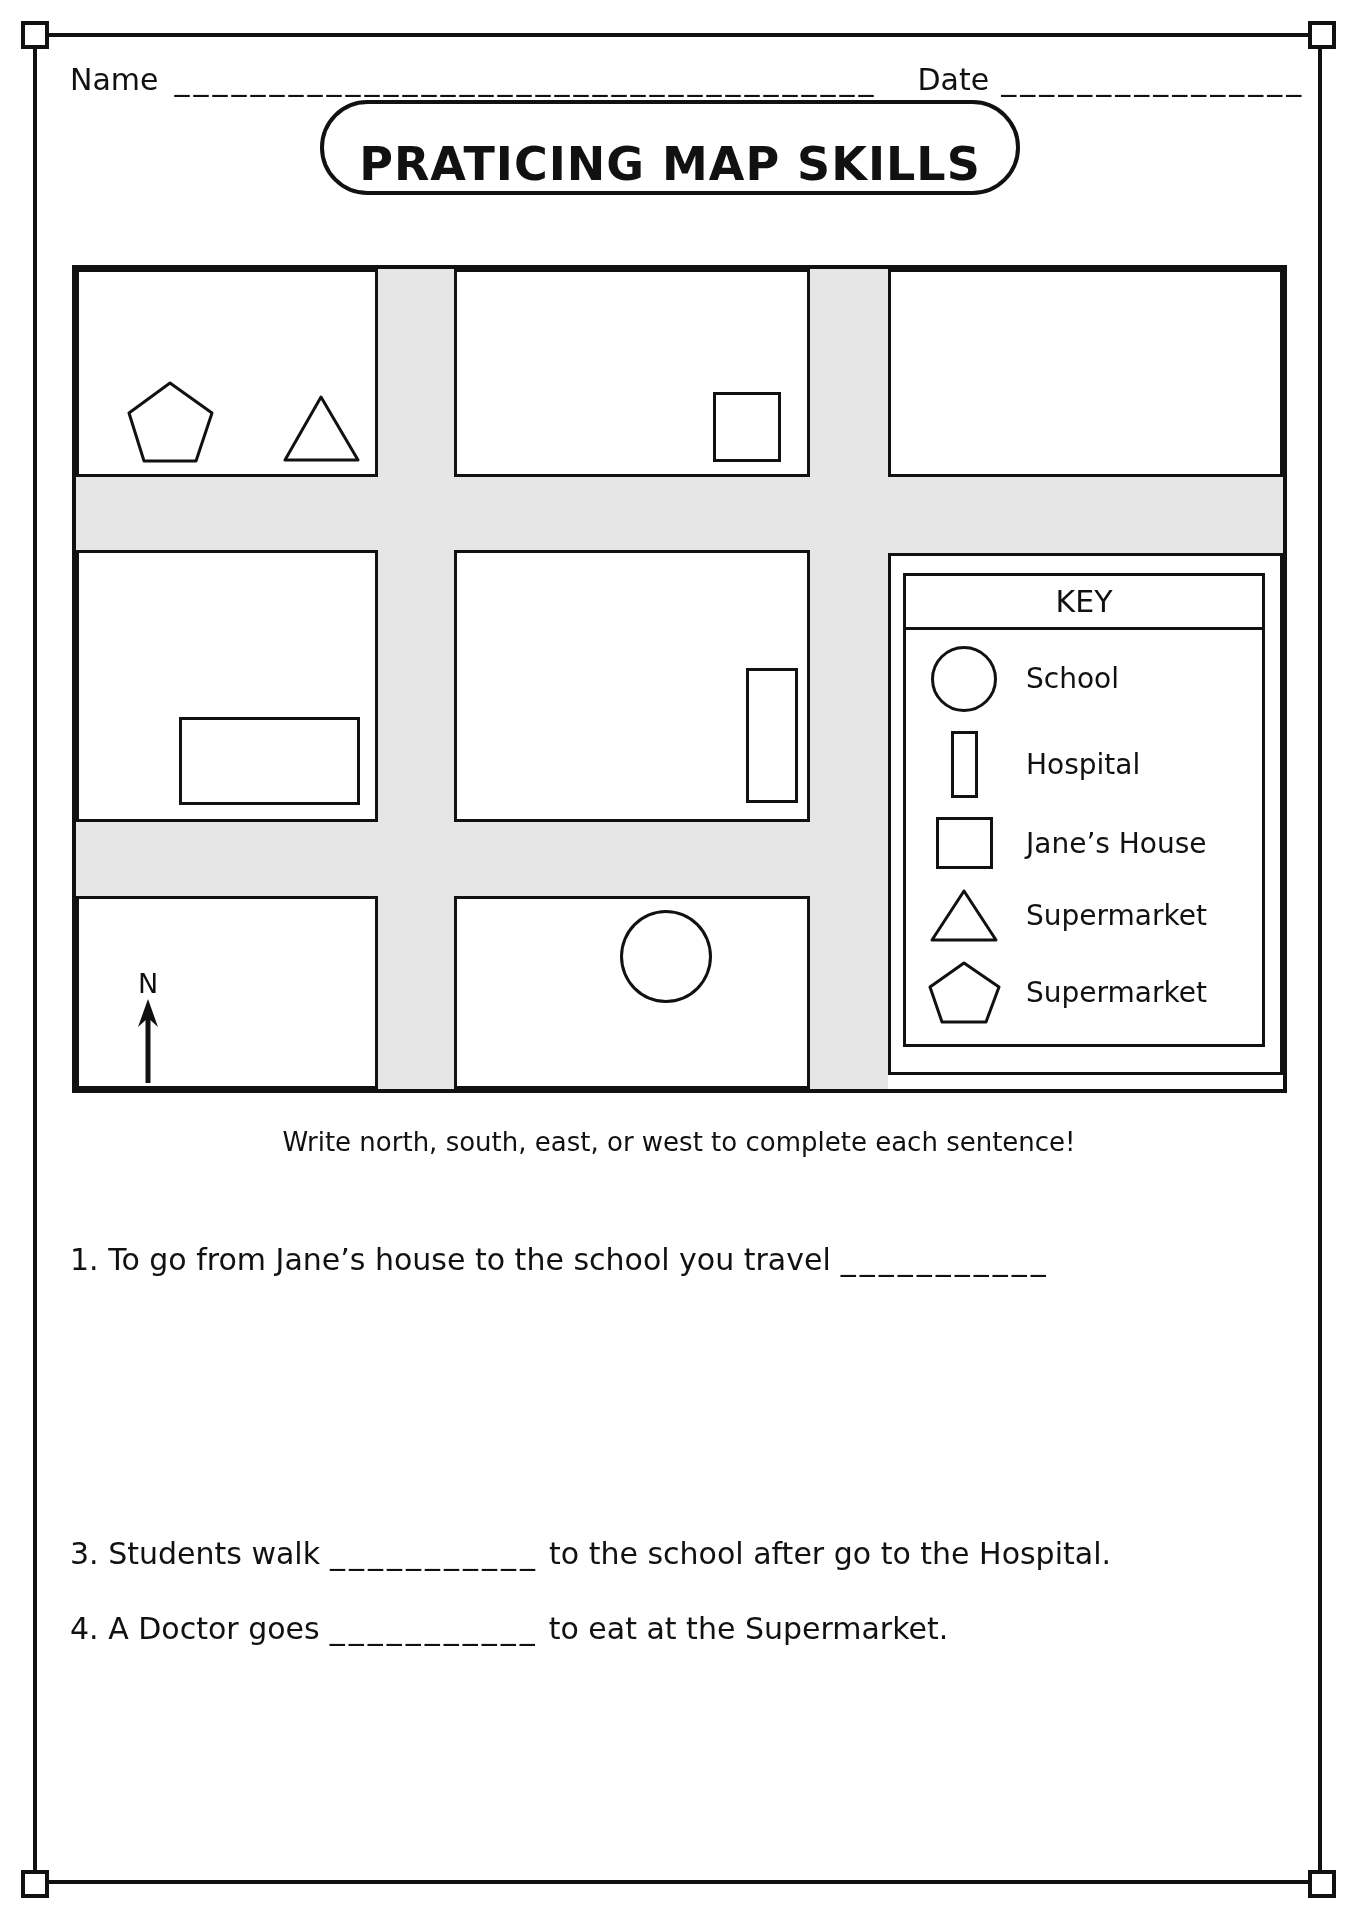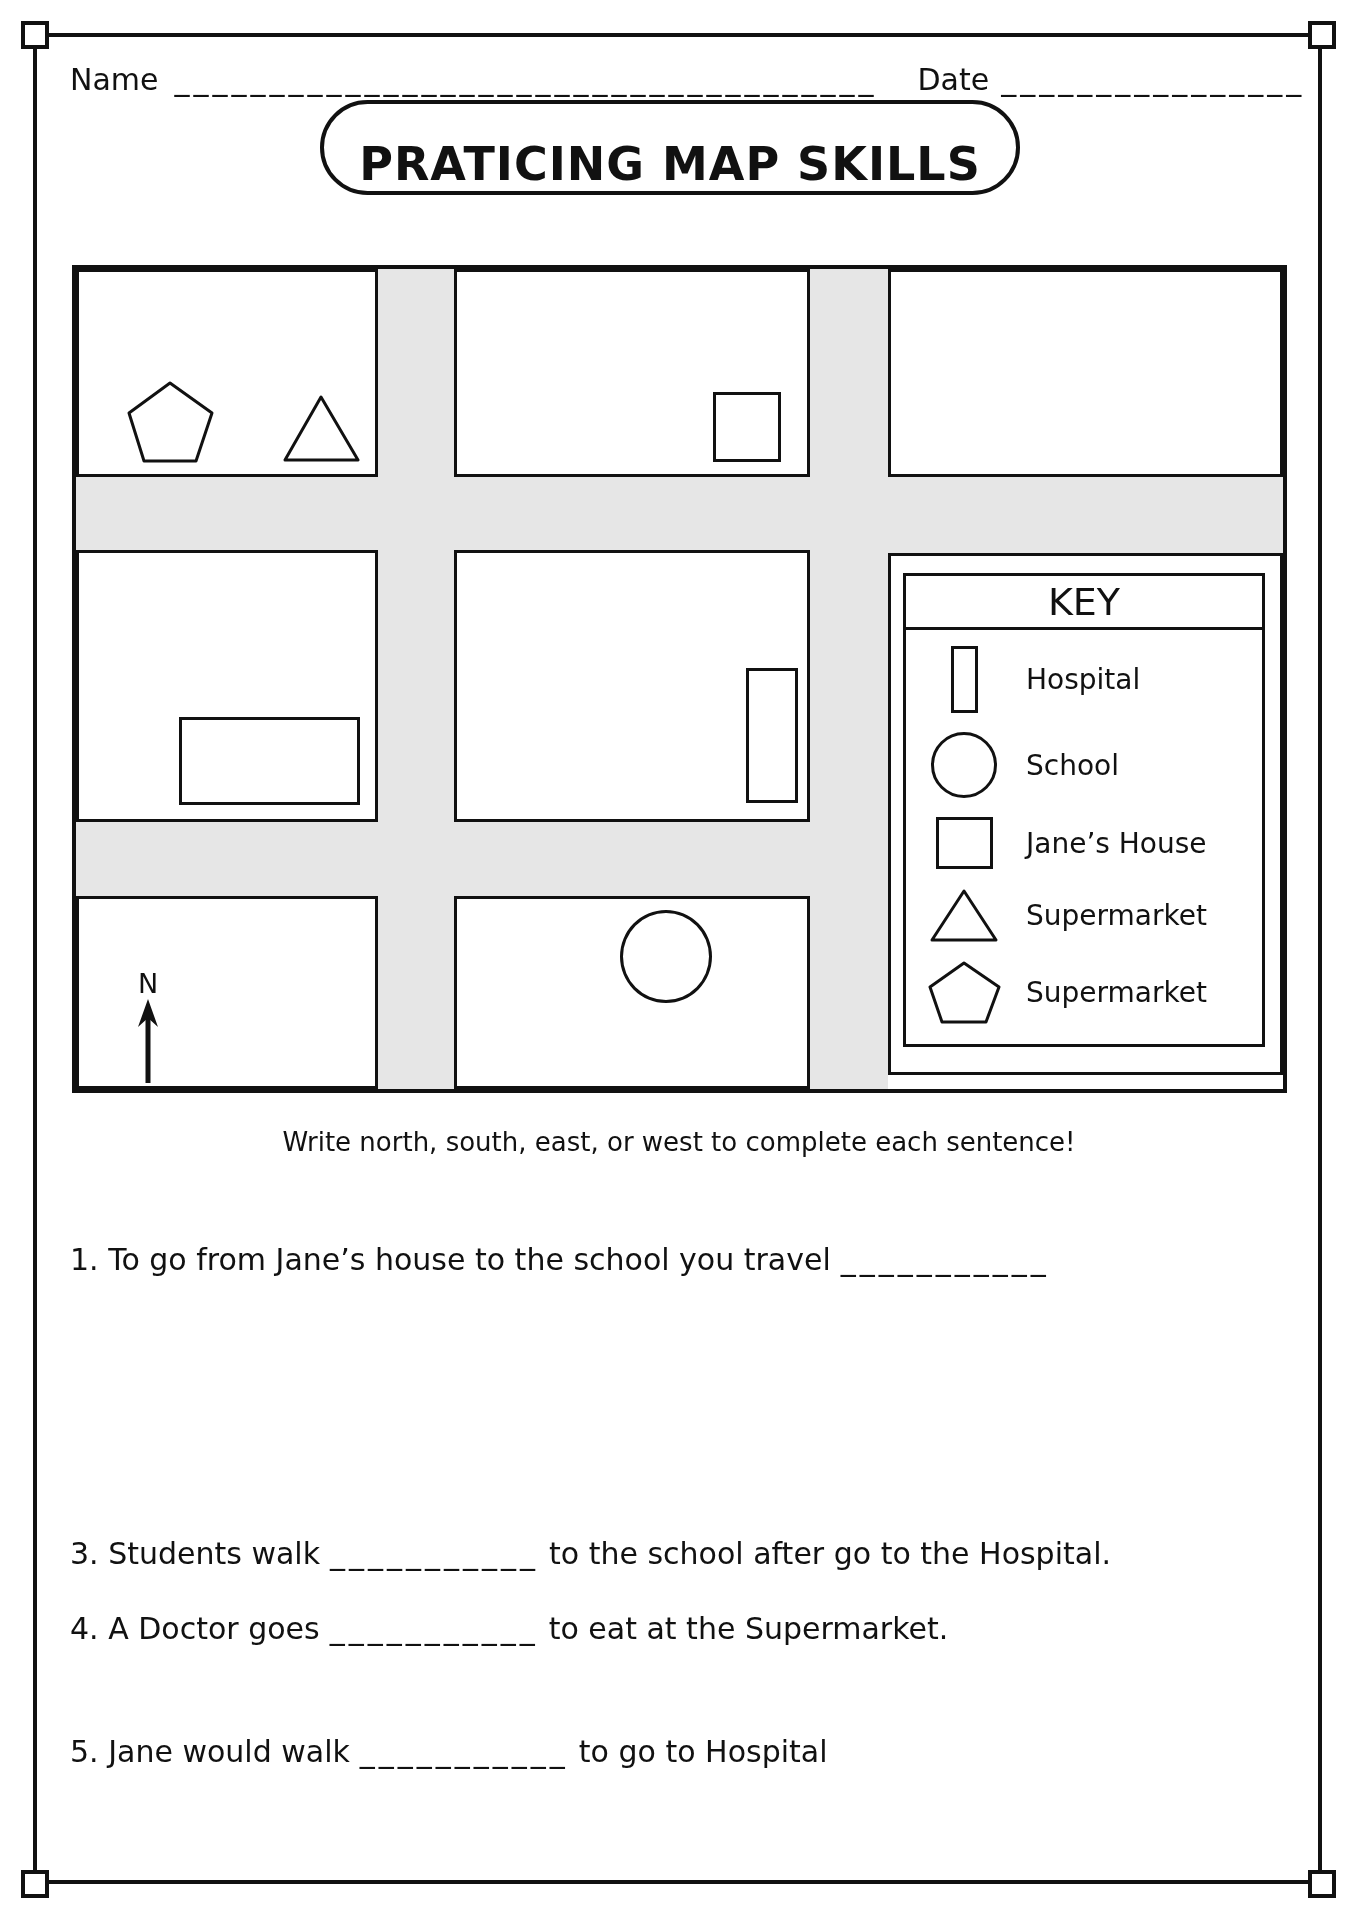--- a/index.html
+++ b/index.html
@@ -57,21 +57,21 @@
   
   .compass{position:absolute;left:47px;top:700px;width:50px;height:122px;
     display:flex;flex-direction:column;align-items:center;}
   .compass .n{font-size:27px;line-height:30px;}
 
   
   .keybox{position:absolute;left:827px;top:304px;width:362px;height:474px;
     background:#fff;border:3px solid #111;box-sizing:border-box;
     display:flex;flex-direction:column;}
   .key-header{height:54px;border-bottom:3px solid #111;box-sizing:border-box;
-    display:flex;align-items:center;justify-content:center;font-size:38px;}
+    display:flex;align-items:center;justify-content:center;font-size:30px;}
   .key-body{flex:1;display:flex;flex-direction:column;justify-content:space-around;
     padding:6px 0 10px 0;}
   .key-row{display:flex;align-items:center;}
   .key-icon{width:92px;padding-left:12px;display:flex;justify-content:center;align-items:center;}
   .key-label{font-size:28px;margin-left:16px;white-space:nowrap;}
   .key-hosp-rect{width:27px;height:67px;background:#fff;border:3px solid #111;box-sizing:border-box;}
   .key-square{width:57px;height:52px;background:#fff;border:3px solid #111;box-sizing:border-box;}
   .key-circ{width:66px;height:66px;border:3px solid #111;border-radius:50%;box-sizing:border-box;background:#fff;}
 
   
@@ -128,29 +128,29 @@
         <path d="M12 14 L12 84" stroke="#111" stroke-width="5" fill="none"></path>
         <polygon points="12,0 2,28 12,19 22,28" fill="#111"></polygon>
       </svg>
     </div>
 
     <div class="keybox">
       <div class="key-header">KEY</div>
       <div class="key-body">
         <div class="key-row">
           <span class="key-icon">
+              <span class="key-circ"></span>
+            </span>
+          <span class="key-label">School</span>
+        </div>
+        <div class="key-row">
+          <span class="key-icon">
               <span class="key-hosp-rect"></span>
             </span>
           <span class="key-label">Hospital</span>
-        </div>
-        <div class="key-row">
-          <span class="key-icon">
-              <span class="key-circ"></span>
-            </span>
-          <span class="key-label">School</span>
         </div>
         <div class="key-row">
           <span class="key-icon">
               <span class="key-square"></span>
             </span>
           <span class="key-label">Jane’s House</span>
         </div>
         <div class="key-row">
           <span class="key-icon">
             <svg width="68" height="53" viewBox="0 0 68 53">
@@ -175,17 +175,14 @@
 
   <div class="question q1">
     <span>1. To go from Jane’s house to the school you travel</span><span class="blank">___________</span><span></span>
   </div>
   <div class="question q3">
     <span>3. Students walk</span><span class="blank">___________</span><span>to the school after go to the Hospital.</span>
   </div>
   <div class="question q4">
     <span>4. A Doctor goes</span><span class="blank">___________</span><span>to eat at the Supermarket.</span>
   </div>
-  <div class="question q5">
-    <span>5. Jane would walk</span><span class="blank">___________</span><span>to go to Hospital</span>
-  </div>
 
 </div>
 
 </body></html>

